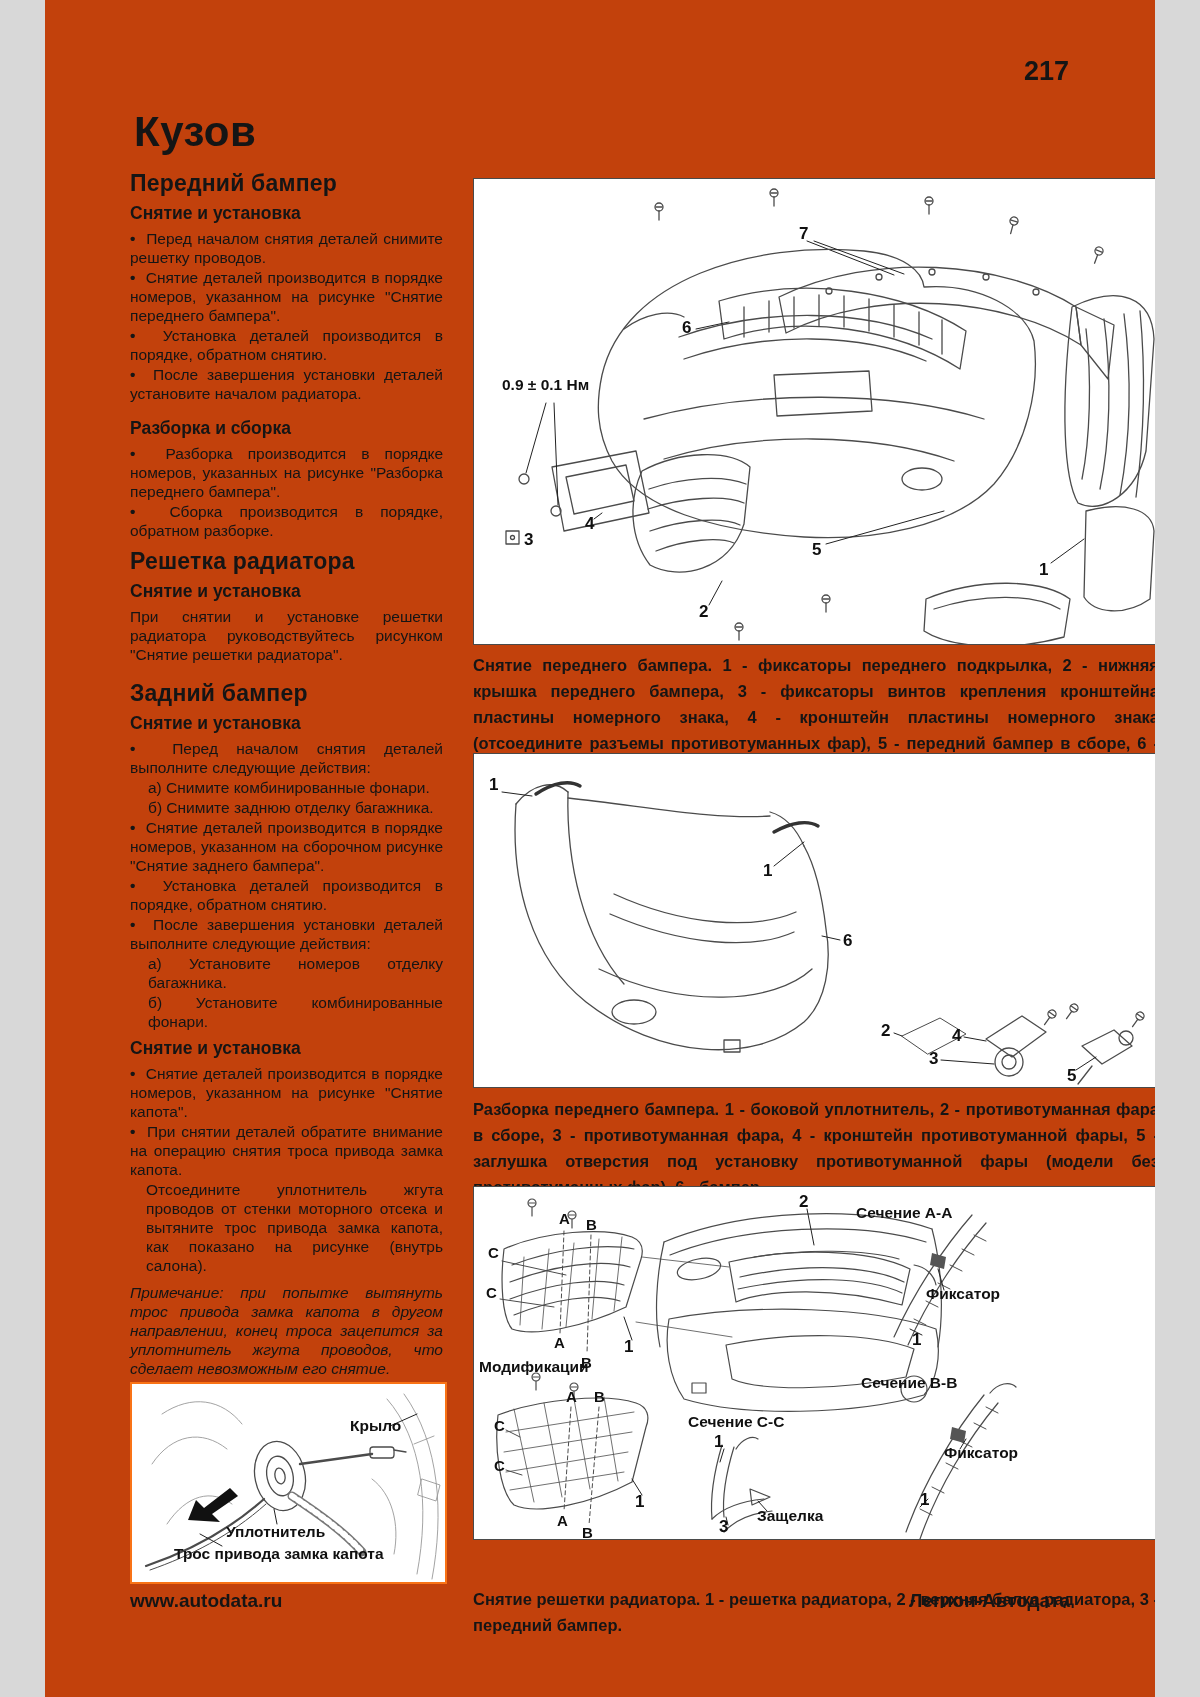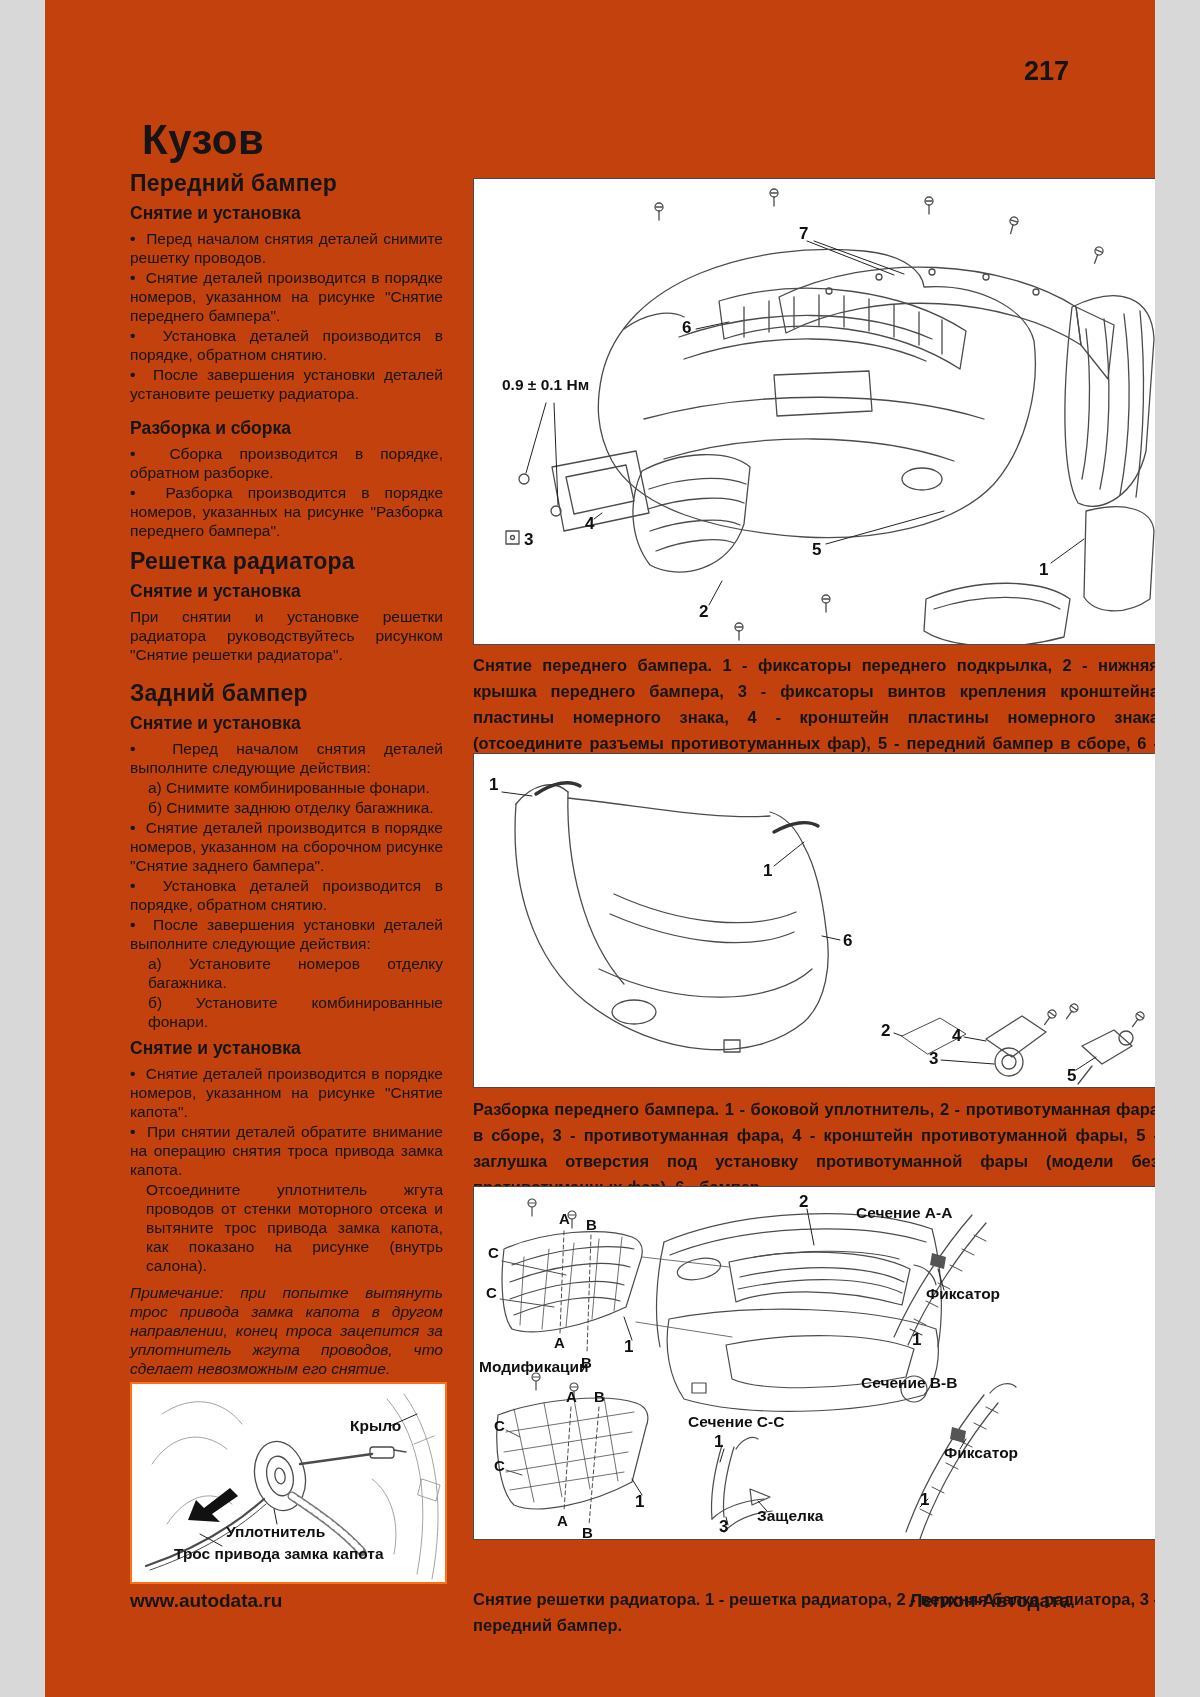--- a/index.html
+++ b/index.html
@@ -1,19 +1,19 @@
 <!DOCTYPE html>
 <html><head>
 <meta charset="utf-8">
 <style>
   html,body{margin:0;padding:0;background:#d8d8d8;}
   .page{position:relative;width:1110px;height:1697px;background:#c2410c;
         font-family:"Liberation Sans",sans-serif;color:#151515;overflow:hidden;margin:0 auto;}
   .pagenum{position:absolute;top:56px;right:86px;font-size:27px;font-weight:bold;}
-  .title{position:absolute;left:85px;top:104px;font-size:42px;font-weight:bold;margin:12px;letter-spacing:.5px;}
+  .title{position:absolute;left:85px;top:104px;font-size:42px;font-weight:bold;margin:4px;letter-spacing:.5px;}
   .col{position:absolute;left:85px;width:313px;}
   h2.sec{font-size:23px;font-weight:bold;margin:0 0 6px 0;letter-spacing:.2px;}
   h3.sub{font-size:17.5px;font-weight:bold;margin:0 0 5px 0;}
   p.b,p.s,p.p{font-size:15.5px;line-height:19px;text-align:justify;margin:0 0 1px 0;}
   p.b::before{content:"\2022\00a0\00a0";font-weight:bold;}
   p.s{padding-left:18px;}
   p.p{padding-left:16px;}
   p.note{font-size:15.5px;line-height:19px;text-align:justify;font-style:italic;margin:8px 0 0 0;}
   .gap{height:14px;}
   .fig{position:absolute;left:428px;width:685px;border:1px solid #4a4a4a;background:#fff;}
@@ -38,25 +38,25 @@
 
   <div class="pagenum">217</div>
   <h1 class="title">Кузов</h1>
 
   <div class="col" style="top:170px">
     <h2 class="sec">Передний бампер</h2>
     <h3 class="sub">Снятие и установка</h3>
     <p class="b">Перед началом снятия деталей снимите решетку проводов.</p>
     <p class="b">Снятие деталей производится в порядке номеров, указанном на рисунке "Снятие переднего бампера".</p>
     <p class="b">Установка деталей производится в порядке, обратном снятию.</p>
-    <p class="b">После завершения установки деталей установите решетку радиатора.</p>
+    <p class="b">После завершения установки деталей установите началом радиатора.</p>
     <div class="gap"></div>
     <h3 class="sub">Разборка и сборка</h3>
+    <p class="b">Разборка производится в порядке номеров, указанных на рисунке "Разборка переднего бампера".</p>
     <p class="b">Сборка производится в порядке, обратном разборке.</p>
-    <p class="b">Разборка производится в порядке номеров, указанных на рисунке "Разборка переднего бампера".</p>
   </div>
 
   <div class="col" style="top:548px">
     <h2 class="sec">Решетка радиатора</h2>
     <h3 class="sub">Снятие и установка</h3>
     <p class="p" style="padding-left:0">При снятии и установке решетки радиатора руководствуйтесь рисунком "Снятие решетки радиатора".</p>
   </div>
 
   <div class="col" style="top:680px">
     <h2 class="sec">Задний бампер</h2>

